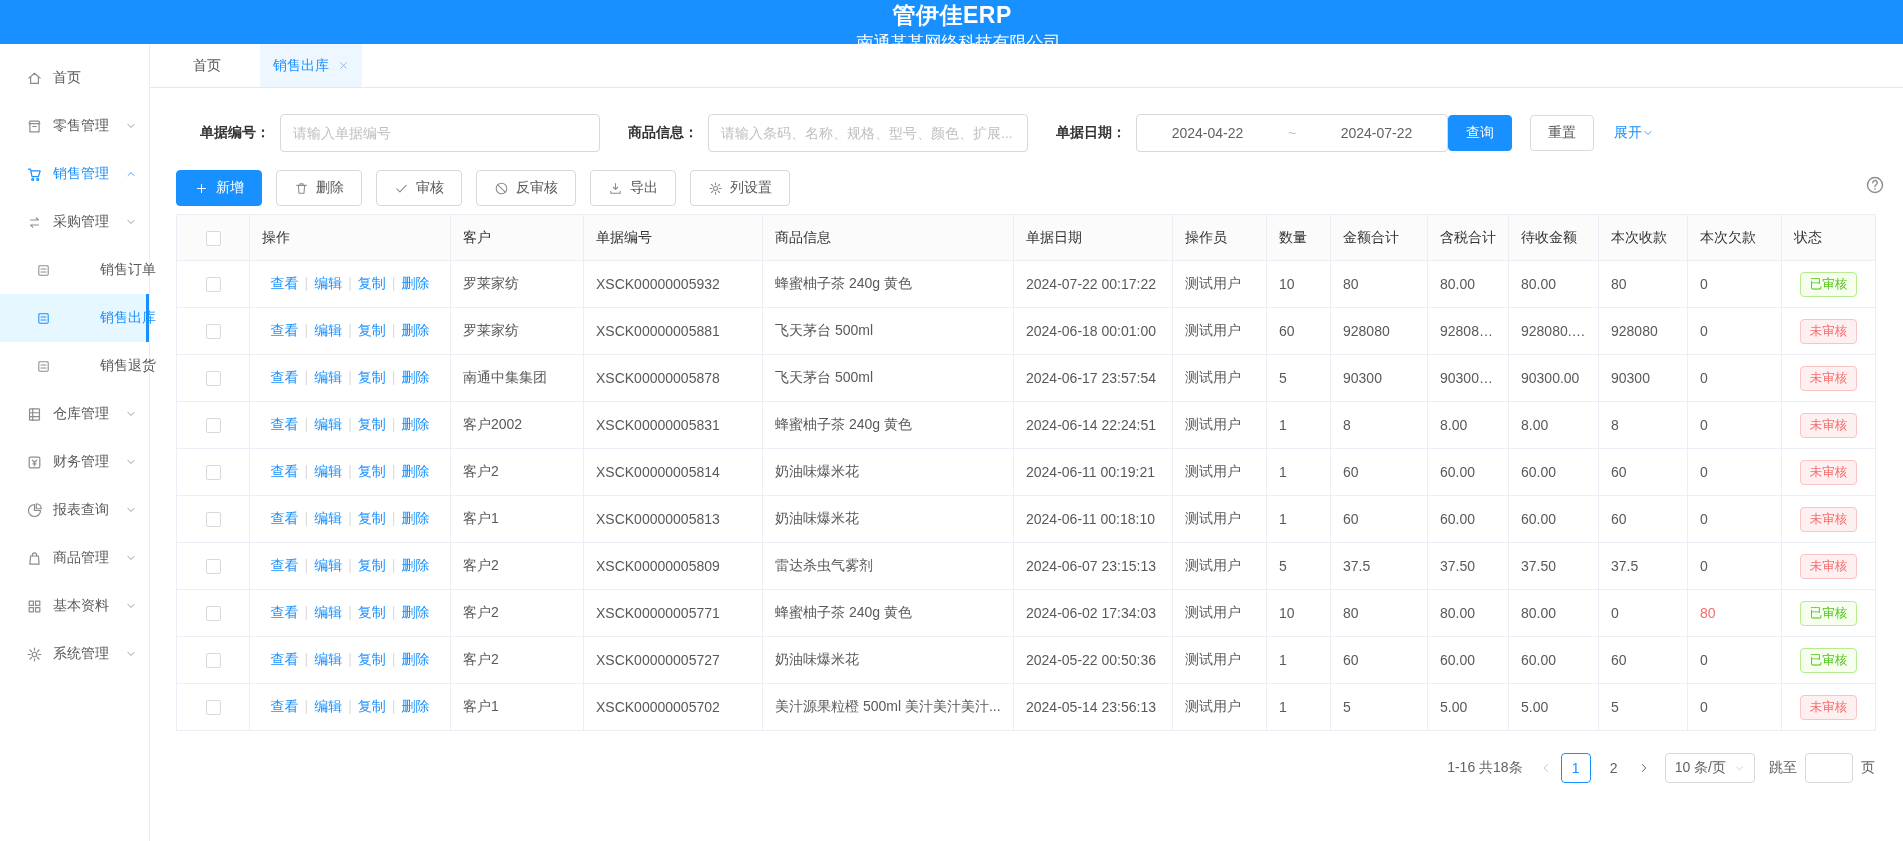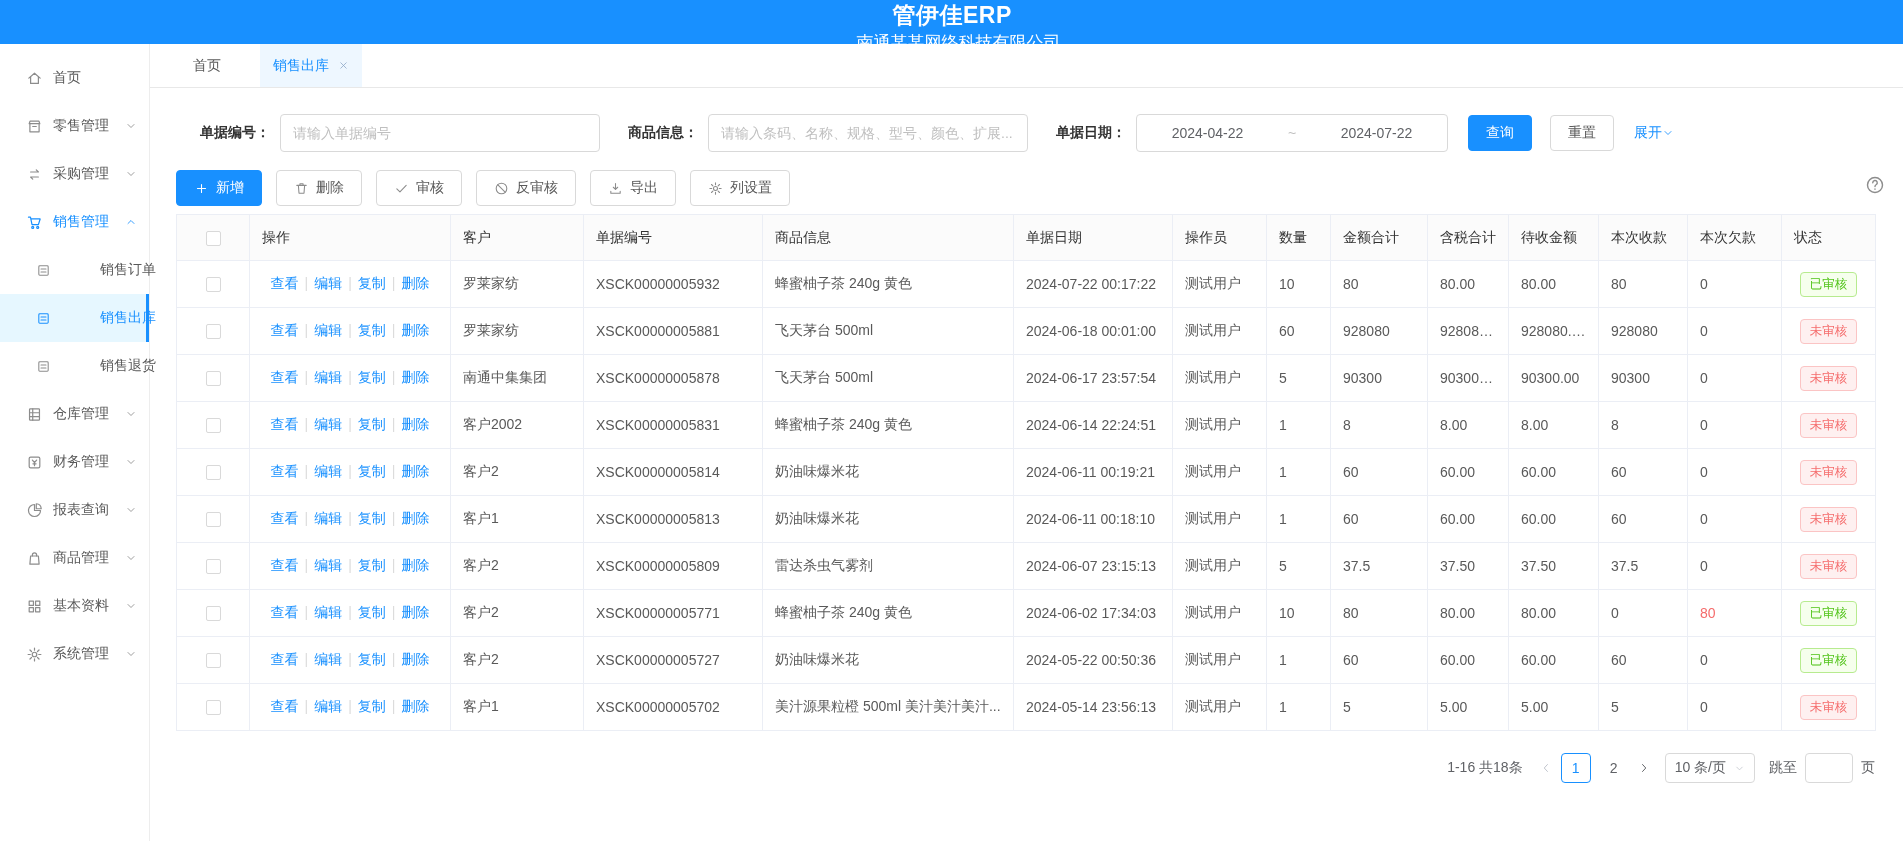--- a/index.html
+++ b/index.html
@@ -51,21 +51,21 @@
   .w320 { width:320px; }
   .gap { width:28px; flex:none; }
   .date-range { width:312px; height:38px; border:1px solid #d9d9d9; border-radius:4px;
     display:flex; align-items:center; font-size:14px; color:#606266; cursor:pointer; }
   .date-range span { flex:1; text-align:center; }
   .date-range .sep { flex:0 0 28px; color:#bfbfbf; }
   .btn { height:36px; border-radius:4px; font-size:14px; display:inline-flex; align-items:center;
     justify-content:center; gap:7px; padding:0 17px; cursor:pointer; font-family:inherit; white-space:nowrap; }
   .btn.primary { background:#1890ff; border:1px solid #1890ff; color:#fff; }
   .btn.plain { background:#fff; border:1px solid #d9d9d9; color:#595959; }
-  .filter-row .btn.primary { margin-left:20px; }
+  .filter-row .btn.primary { }
   .filter-row .btn.plain { margin-left:18px; }
   .expand-link { margin-left:20px; color:#1890ff; font-size:14px; display:inline-flex;
     align-items:center; cursor:pointer; }
   .exp-ic { width:12px; height:12px; }
 
   
   .toolbar { margin-top:18px; display:flex; align-items:center; gap:14px; position:relative; }
   .b-ic { width:15px; height:15px; display:inline-block; }
   .btn.plain .b-ic { color:#8c8c8c; }
   .help { position:absolute; right:-10px; top:5px; width:20px; height:20px; color:#8c8c8c; cursor:pointer; }
@@ -170,46 +170,46 @@
             <path d="M9.5 12h5"></path>
           </svg>
         </span>
         <span class="lbl">零售管理</span>
         <span class="arrow">
           <svg viewBox="0 0 24 24" fill="none" stroke="currentColor" stroke-width="1.7" stroke-linecap="round" stroke-linejoin="round">
             <path d="M6 9l6 6 6-6"></path>
           </svg>
         </span>
       </div>
-      <div class="side-item">
-        <span class="icon">
-          <svg viewBox="0 0 24 24" fill="none" stroke="currentColor" stroke-width="1.7" stroke-linecap="round" stroke-linejoin="round">
-            <path d="M6.5 8.5h11l-3-3"></path>
-            <path d="M17.5 15.5h-11l3 3"></path>
-          </svg>
-        </span>
-        <span class="lbl">采购管理</span>
-        <span class="arrow">
-          <svg viewBox="0 0 24 24" fill="none" stroke="currentColor" stroke-width="1.7" stroke-linecap="round" stroke-linejoin="round">
-            <path d="M6 9l6 6 6-6"></path>
-          </svg>
-        </span>
-      </div>
       <div class="side-item active">
         <span class="icon">
           <svg viewBox="0 0 24 24" fill="none" stroke="currentColor" stroke-width="1.7" stroke-linecap="round" stroke-linejoin="round">
             <path d="M3.5 4.5h2.8L8.5 15h9L20 7H7"></path>
             <circle cx="9.5" cy="19" r="1.4"></circle>
             <circle cx="16.5" cy="19" r="1.4"></circle>
           </svg>
         </span>
         <span class="lbl">销售管理</span>
         <span class="arrow">
           <svg viewBox="0 0 24 24" fill="none" stroke="currentColor" stroke-width="1.7" stroke-linecap="round" stroke-linejoin="round">
             <path d="M6 15l6-6 6 6"></path>
+          </svg>
+        </span>
+      </div>
+      <div class="side-item">
+        <span class="icon">
+          <svg viewBox="0 0 24 24" fill="none" stroke="currentColor" stroke-width="1.7" stroke-linecap="round" stroke-linejoin="round">
+            <path d="M6.5 8.5h11l-3-3"></path>
+            <path d="M17.5 15.5h-11l3 3"></path>
+          </svg>
+        </span>
+        <span class="lbl">采购管理</span>
+        <span class="arrow">
+          <svg viewBox="0 0 24 24" fill="none" stroke="currentColor" stroke-width="1.7" stroke-linecap="round" stroke-linejoin="round">
+            <path d="M6 9l6 6 6-6"></path>
           </svg>
         </span>
       </div>
       <div class="side-item child">
         <span class="icon">
           <svg viewBox="0 0 24 24" fill="none" stroke="currentColor" stroke-width="1.7" stroke-linecap="round" stroke-linejoin="round">
             <rect x="4.5" y="4.5" width="15" height="15" rx="1.5"></rect>
             <path d="M8 9.5h8M8 14.5h8"></path>
           </svg>
         </span>

